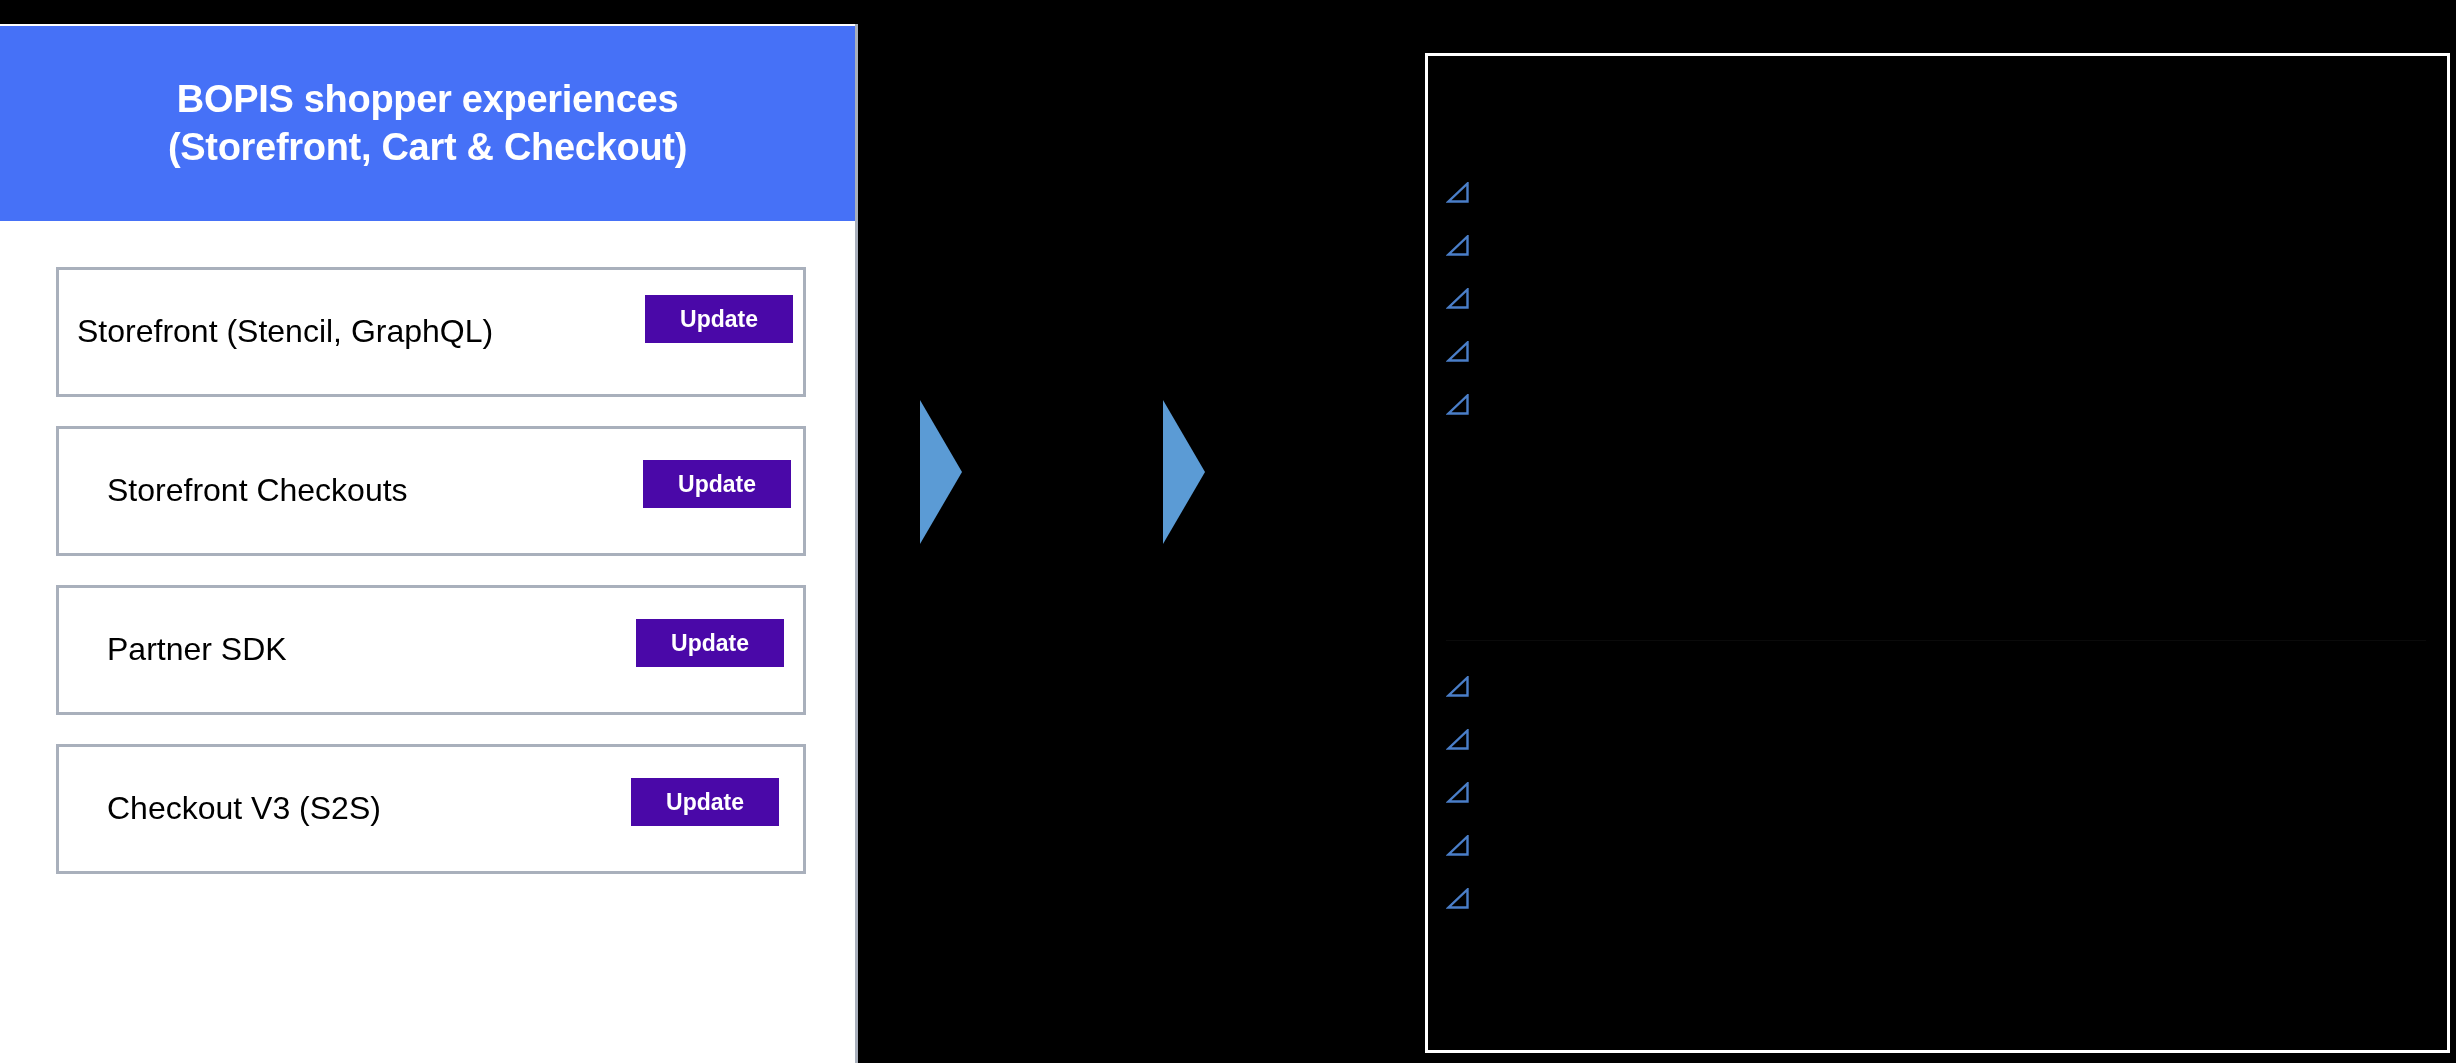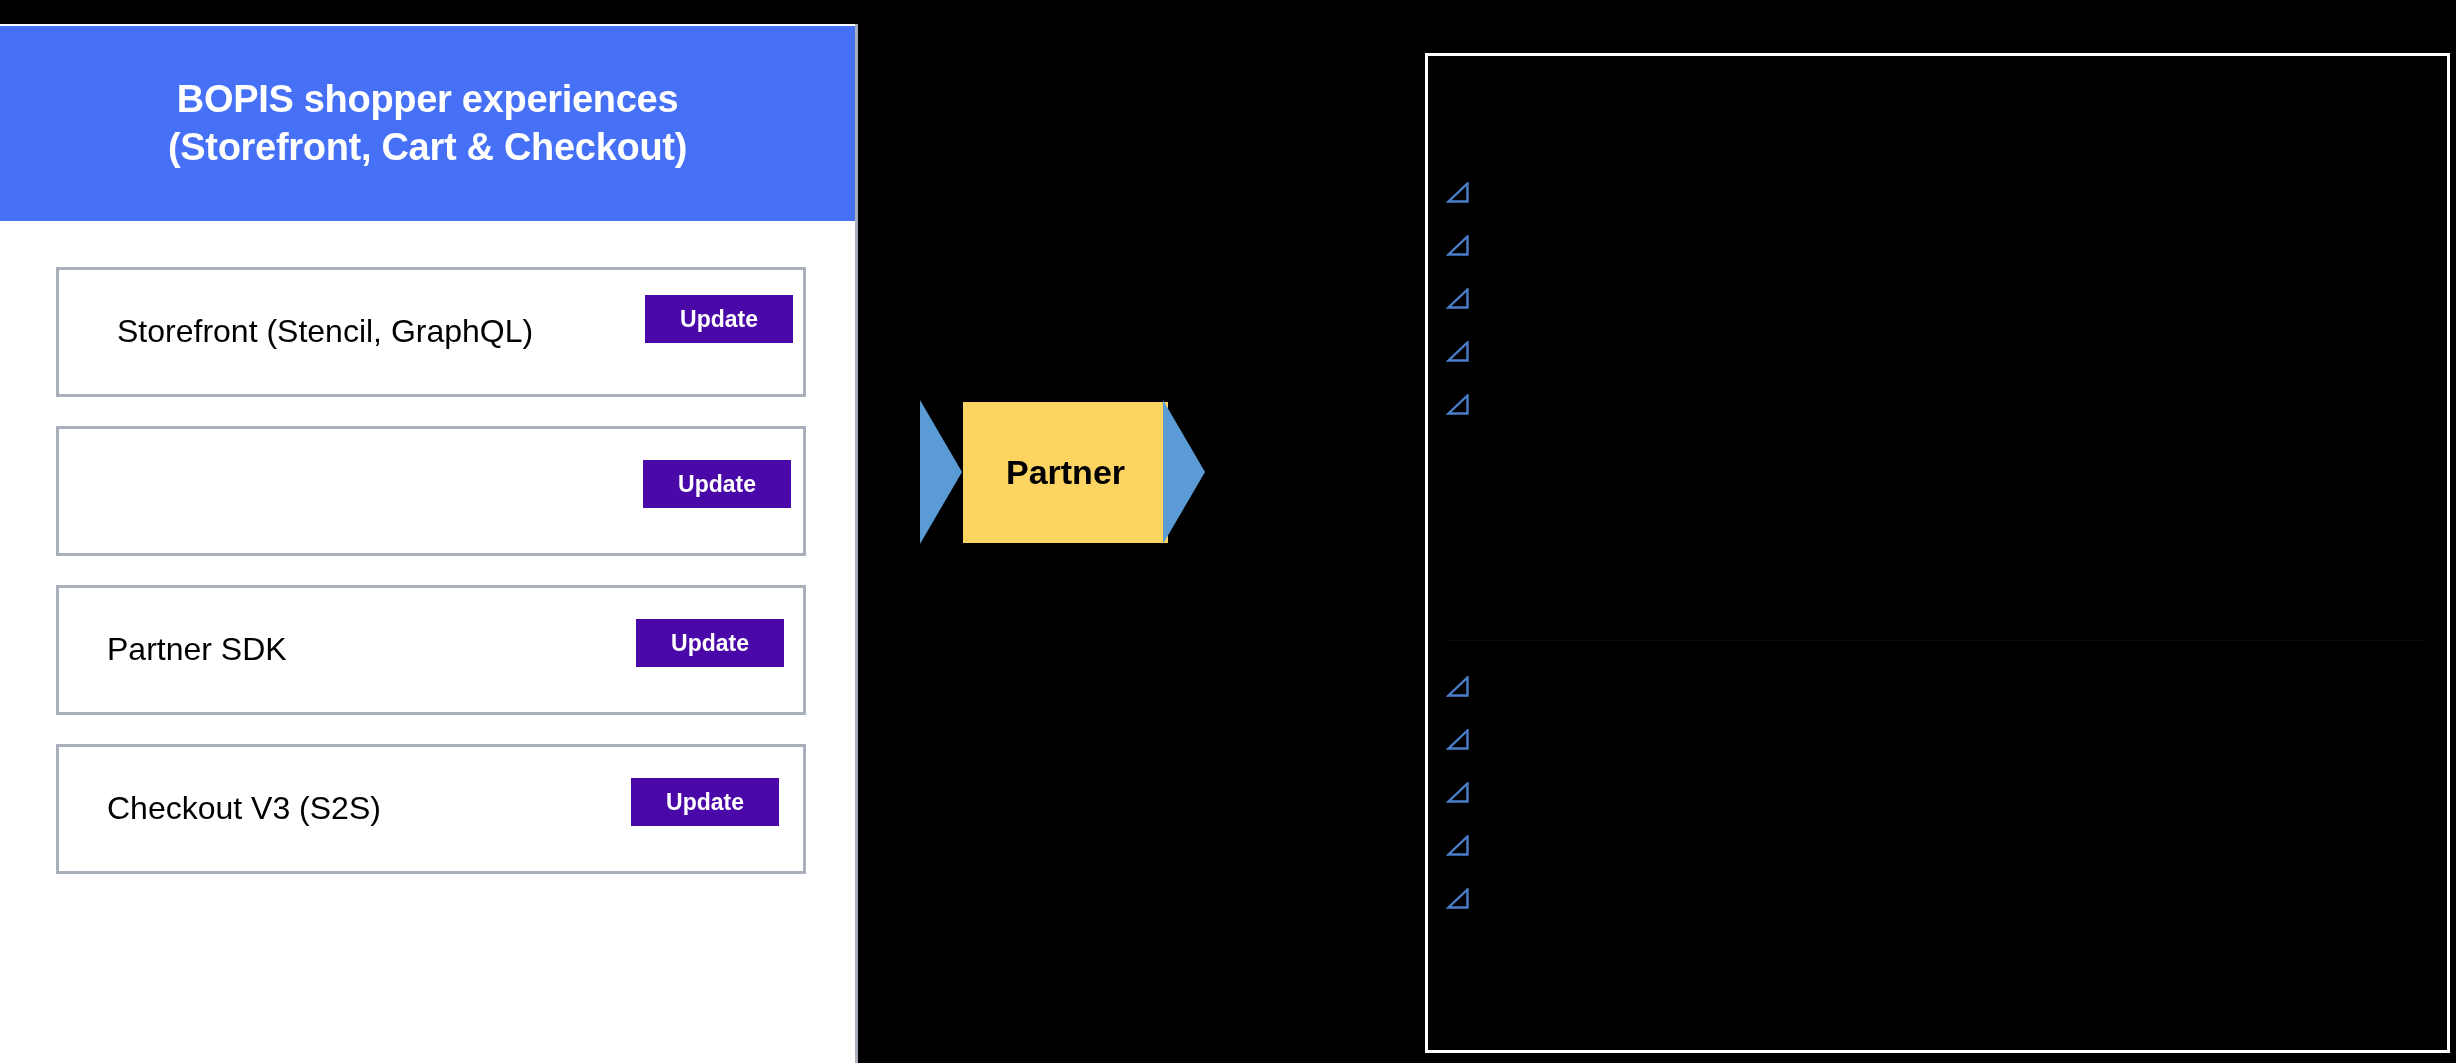--- a/index.html
+++ b/index.html
@@ -191,48 +191,46 @@
 
 <div id="left-panel">
 
   <div id="panel-header" style="background: rgb(70, 113, 247);">
     <div id="panel-header-title" style="color: rgb(255, 255, 255);">BOPIS shopper experiences
 (Storefront, Cart &amp; Checkout)</div>
   </div>
 
   <div id="card-list">
 
-    <div class="product-card card-0" style="border-color: rgb(169, 176, 188); padding-left: 40px;">
+    <div class="product-card card-0" style="border-color: rgb(169, 176, 188);">
       <span class="card-label">Storefront (Stencil, GraphQL)</span>
       <span class="card-badge" style="background: rgb(74, 8, 168); color: rgb(255, 255, 255);">Update</span>
     </div>
 
     <div class="product-card card-1" style="border-color: rgb(169, 176, 188);">
+      <span class="card-label">Storefront Checkouts</span>
       <span class="card-badge" style="background: rgb(74, 8, 168); color: rgb(255, 255, 255);">Update</span>
     </div>
 
 
     <div class="product-card card-3" style="border-color: rgb(169, 176, 188);">
       <span class="card-label">Partner SDK</span>
       <span class="card-badge" style="background: rgb(74, 8, 168); color: rgb(255, 255, 255);">Update</span>
     </div>
 
     <div class="product-card card-4" style="border-color: rgb(169, 176, 188);">
       <span class="card-label">Checkout V3 (S2S)</span>
       <span class="card-badge" style="background: rgb(74, 8, 168); color: rgb(255, 255, 255);">Update</span>
     </div>
 
   </div>
 </div>
 
 <div id="middle-band" style="background: rgb(0, 0, 0);">
   <div id="arrow-left" class="flow-arrow" style="border-left-color: rgb(91, 155, 213);"></div>
-  <div id="partner-box" style="background: rgb(252, 212, 98);">
-    <span id="partner-box-label" style="color: rgb(0, 0, 0);">Partner</span>
-  </div>
   <div id="arrow-right" class="flow-arrow" style="border-left-color: rgb(91, 155, 213);"></div>
 </div>
 
 <div id="right-panel" style="background: rgb(0, 0, 0); border-color: rgb(255, 255, 255);">
 
   <div id="right-panel-title"></div>
 
   <div class="group-divider"></div>
 
   <div id="checklist-group-top" class="checklist-group">

